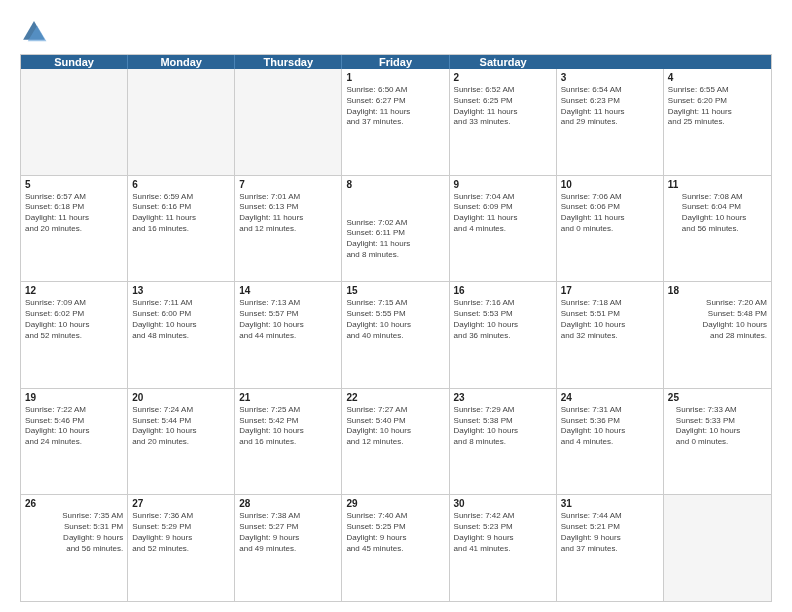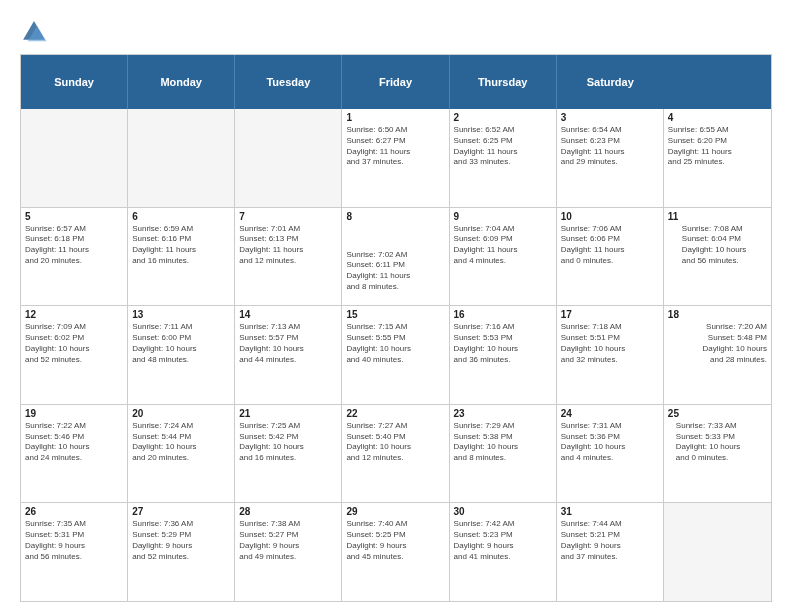--- a/index.html
+++ b/index.html
@@ -61,21 +61,21 @@
     .cal-header {
       display: grid;
       grid-template-columns: repeat(7, 1fr);
       background: #2a6496;
     }
     .cal-header-cell {
       color: #fff;
       font-size: 11px;
       font-weight: bold;
       text-align: center;
-      padding: 21px 2px;
+      padding: 1px 2px;
       border-right: 1px solid #4a84b6;
     }
     .cal-header-cell:last-child { border-right: none; }
     .cal-body {
       flex: 1;
       display: flex;
       flex-direction: column;
     }
     .cal-row {
       display: grid;
@@ -126,23 +126,22 @@
     <div class="title-block">
       <div class="month-title"></div>
       <div class="location-title"></div>
     </div>
   </div>
 
   <div class="calendar">
     <div class="cal-header" id="cal-header">
         <div class="cal-header-cell">Sunday</div>
         <div class="cal-header-cell">Monday</div>
-        <div class="cal-header-cell">Tuesday</div>
+        <div class="cal-header-cell">Thursday</div>
         <div class="cal-header-cell">Friday</div>
-        <div class="cal-header-cell">Thursday</div>
         <div class="cal-header-cell">Saturday</div>
       </div>
     <div class="cal-body" id="cal-body">
         <div class="cal-row">
           <div class="cal-cell empty"></div>
           <div class="cal-cell empty"></div>
           <div class="cal-cell empty"></div>
           <div class="cal-cell">
             <span class="day-num">1</span>
             <div class="cell-text" style="white-space: pre-line;">Sunrise: 6:50 AM
@@ -321,21 +320,21 @@
             <span class="day-num">25</span>
             <div class="cell-text" style="white-space: pre-line; margin-left: 8px;">Sunrise: 7:33 AM
 Sunset: 5:33 PM
 Daylight: 10 hours
 and 0 minutes.</div>
           </div>
         </div>
         <div class="cal-row">
           <div class="cal-cell">
             <span class="day-num">26</span>
-            <div class="cell-text" style="white-space: pre-line;">Sunrise: 7:35 AM
+            <div class="cell-text" style="white-space: pre-line; text-align: right;">Sunrise: 7:35 AM
 Sunset: 5:31 PM
 Daylight: 9 hours
 and 56 minutes.</div>
           </div>
           <div class="cal-cell">
             <span class="day-num">27</span>
             <div class="cell-text" style="white-space: pre-line;">Sunrise: 7:36 AM
 Sunset: 5:29 PM
 Daylight: 9 hours
 and 52 minutes.</div>

